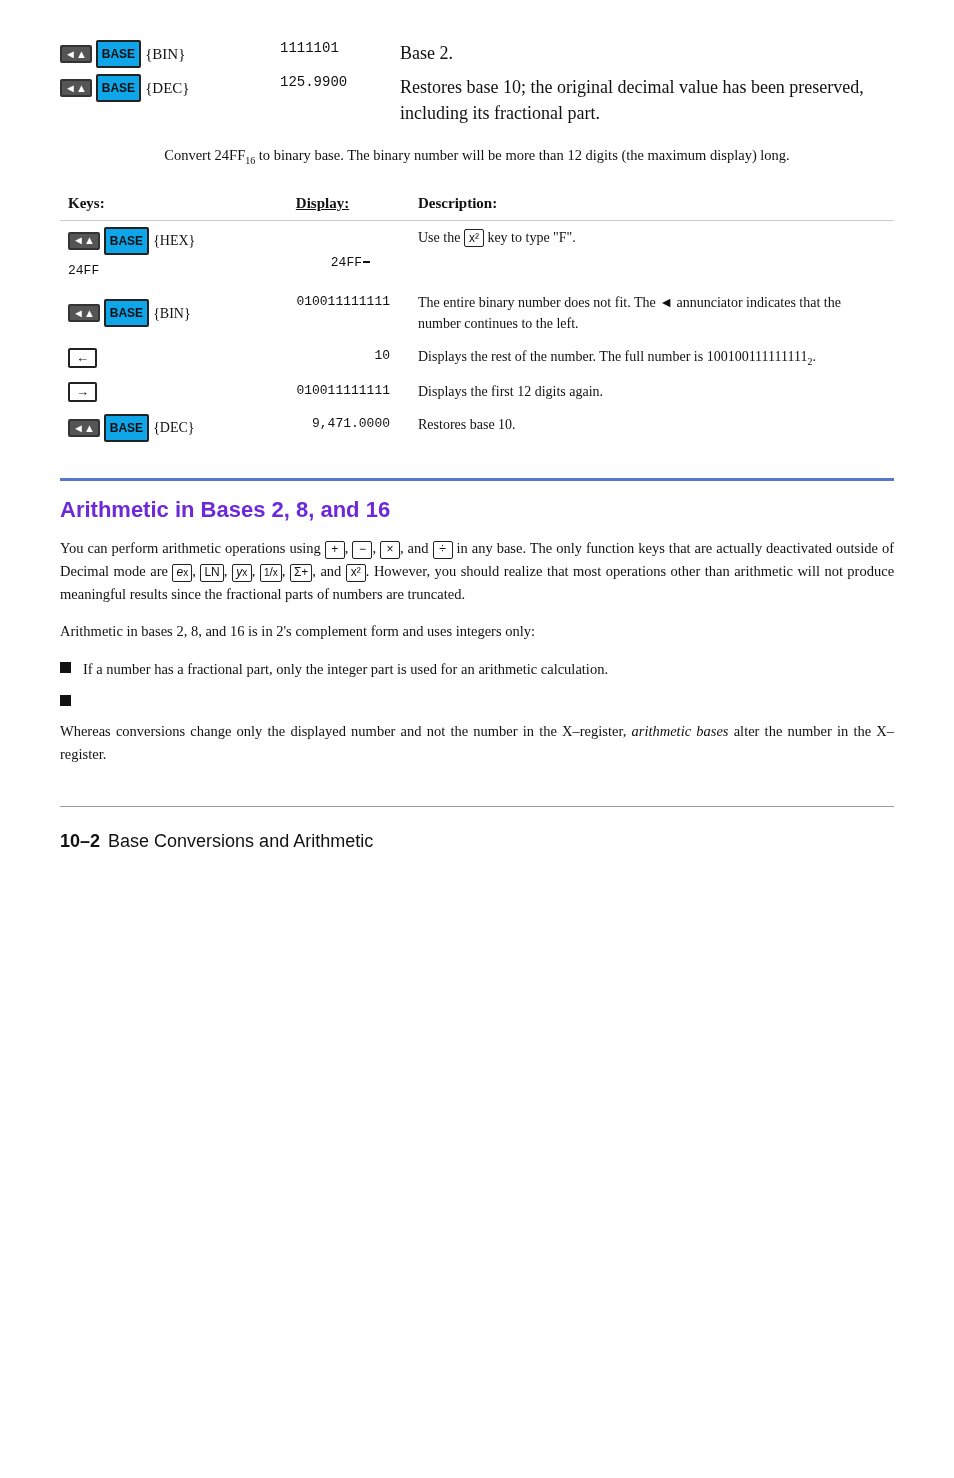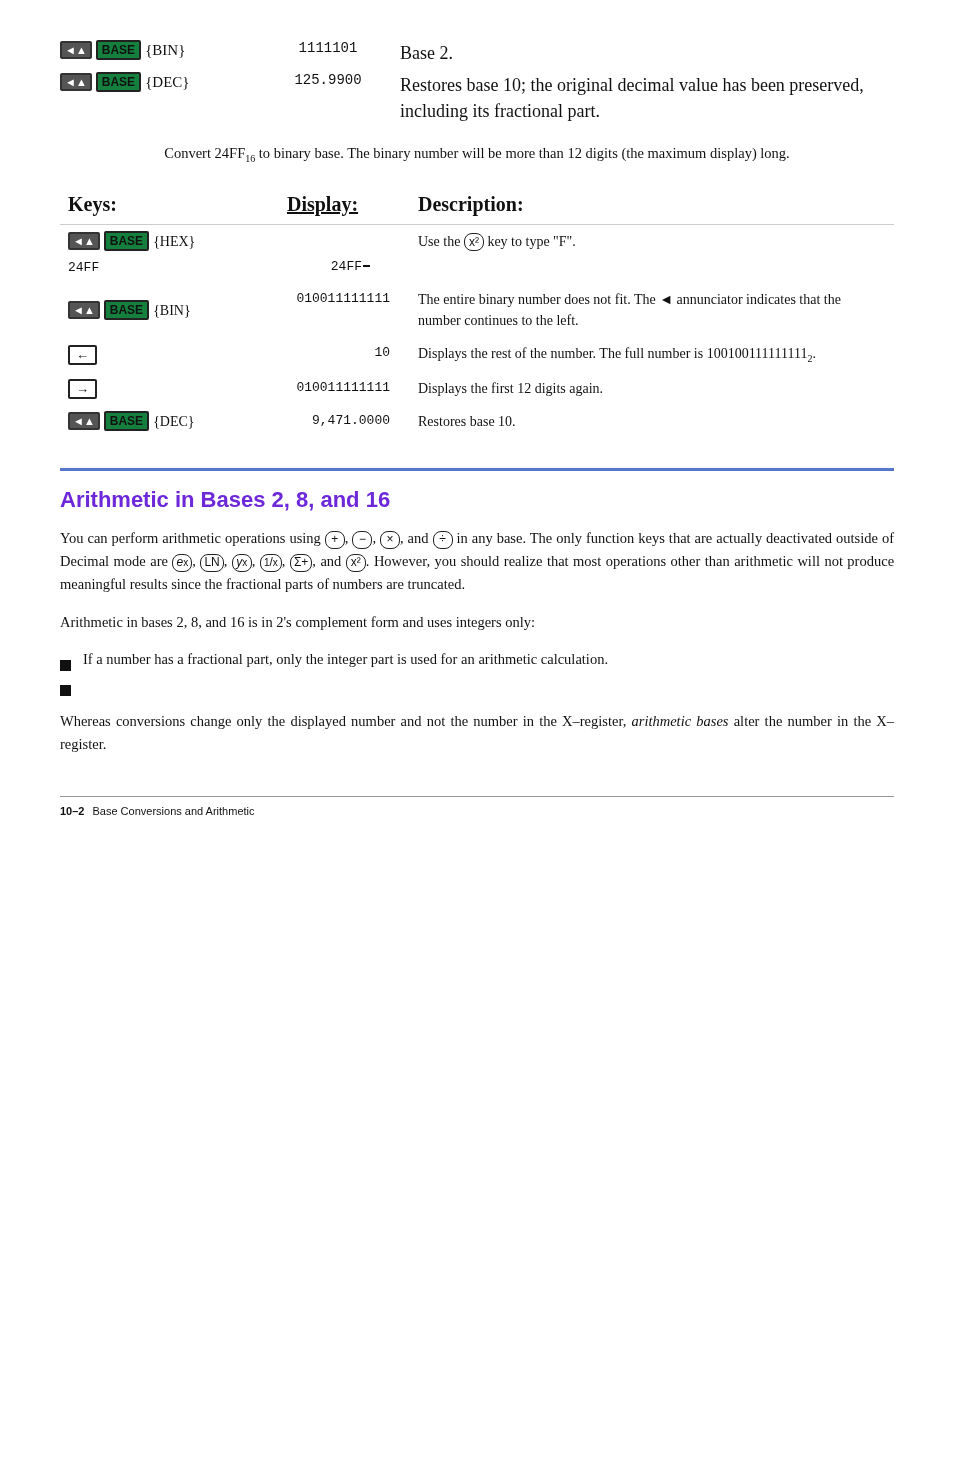--- a/index.html
+++ b/index.html
@@ -25,42 +25,42 @@
     .top-table-keys {
       display: flex;
       align-items: center;
       gap: 4px;
       min-width: 220px;
     }
     .top-table-display {
       min-width: 120px;
       font-family: 'Courier New', monospace;
       font-size: 14px;
-      text-align: center;
+      text-align: left;
       padding-right: 24px;
     }
     .top-table-desc {
       flex: 1;
       font-size: 18px;
       line-height: 1.45;
     }
 
     
     .key-btn {
       display: inline-flex;
       align-items: center;
       justify-content: center;
       border: 2px solid #222;
       padding: 1px 4px;
       font-size: 12px;
       font-family: Arial, sans-serif;
       font-weight: bold;
-      background: #15803d;
+      background: #0ea5e9;
       min-width: 22px;
-      height: 20px;
+      height: 28px;
       border-radius: 2px;
     }
     .key-btn-shift {
       background: #555;
       color: #fff;
       border-color: #333;
       font-size: 11px;
       padding: 1px 3px;
       height: 18px;
     }
@@ -101,21 +101,21 @@
     }
 
     
     .main-table {
       width: 100%;
       border-collapse: collapse;
       margin-bottom: 18px;
     }
     .main-table th {
       font-weight: bold;
-      font-size: 20px;
+      font-size: 15px;
       text-align: left;
       padding: 4px 8px 8px 8px;
       border-bottom: 1px solid #ccc;
     }
     .main-table th.col-keys { width: 175px; }
     .main-table th.col-display { width: 175px; text-align: center; text-decoration: underline; }
     .main-table th.col-desc { }
     .main-table td {
       vertical-align: top;
       padding: 6px 8px;
@@ -143,21 +143,21 @@
       display: inline-flex;
       align-items: center;
       justify-content: center;
       border: 1.5px solid #222;
       padding: 0px 3px;
       font-size: 12px;
       font-family: Arial, sans-serif;
       background: #fff;
       min-width: 20px;
       height: 18px;
-      border-radius: 8px;
+      border-radius: 2px;
       vertical-align: middle;
       font-weight: normal;
     }
 
     
     .section-divider {
       border: none;
       border-top: 3px solid #5577cc;
       margin: 30px 0 16px 0;
     }
@@ -181,42 +181,42 @@
     .body-para em { font-style: italic; }
 
     
     .bullet-list {
       margin: 0 0 14px 0;
       padding: 0;
       list-style: none;
     }
     .bullet-list li {
       display: flex;
-      align-items: flex-end;
+      align-items: flex-start;
       gap: 12px;
       margin-bottom: 10px;
       font-size: 14.5px;
       line-height: 1.6;
       text-align: justify;
     }
     .bullet-square {
       display: inline-block;
       width: 11px;
       height: 11px;
       background: #111;
       flex-shrink: 0;
       margin-top: 4px;
     }
 
     
     .page-footer {
       margin-top: 40px;
       border-top: 1px solid #999;
-      padding-top: 8px;
-      font-size: 11px;
+      padding-top: 24px;
+      font-size: 18px;
       font-family: Arial, sans-serif;
       display: flex;
       align-items: center;
       gap: 8px;
     }
     .footer-pagenum {
       font-weight: bold;
     }
 
     sup { font-size: 10px; }

